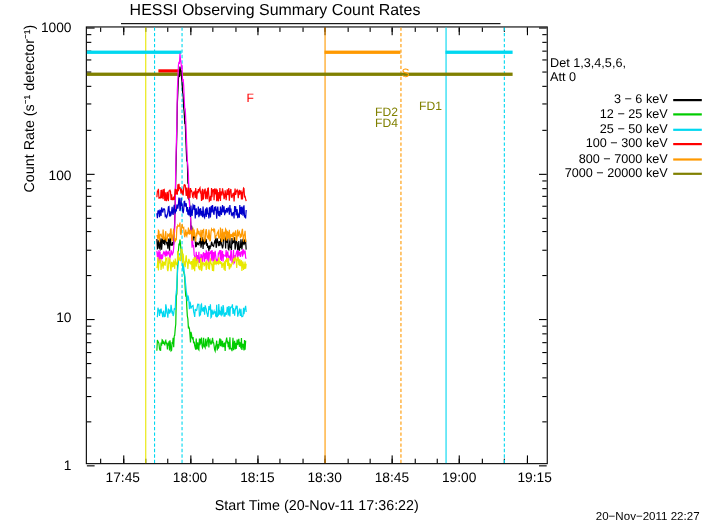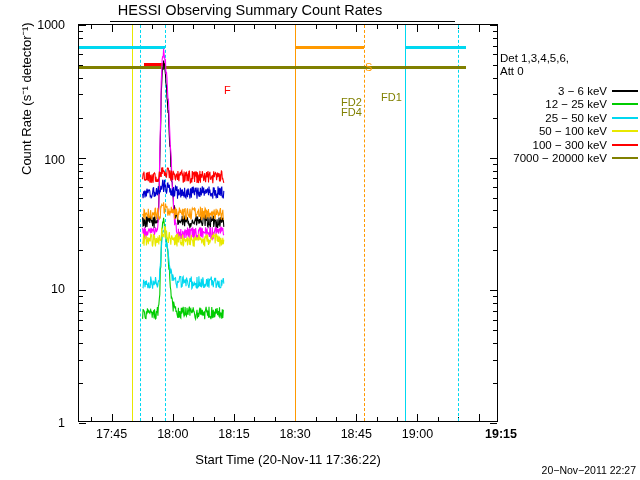--- a/index.html
+++ b/index.html
@@ -129,21 +129,21 @@
         <div class="xtickmark t" style="left: 216.117px;"></div>
         <div class="xtick" style="left: 216.117px;">18:30</div>
         <div class="xtickmark " style="left: 277.282px;"></div>
         <div class="xtickmark t" style="left: 277.282px;"></div>
         <div class="xtick" style="left: 277.282px;">18:45</div>
         <div class="xtickmark " style="left: 338.447px;"></div>
         <div class="xtickmark t" style="left: 338.447px;"></div>
         <div class="xtick" style="left: 338.447px;">19:00</div>
         <div class="xtickmark " style="left: 399.612px;"></div>
         <div class="xtickmark t" style="left: 399.612px;"></div>
-        <div class="xtick" style="left: 422px; font-weight: bold;">19:15</div>
+        <div class="xtick" style="left: 407px;">19:15</div>
         <div class="xminor " style="left: 12.233px;"></div>
         <div class="xminor t" style="left: 12.233px;"></div>
         <div class="xminor " style="left: 32.6214px;"></div>
         <div class="xminor t" style="left: 32.6214px;"></div>
         <div class="xminor " style="left: 53.0097px;"></div>
         <div class="xminor t" style="left: 53.0097px;"></div>
         <div class="xminor " style="left: 73.3981px;"></div>
         <div class="xminor t" style="left: 73.3981px;"></div>
         <div class="xminor " style="left: 93.7864px;"></div>
         <div class="xminor t" style="left: 93.7864px;"></div>
@@ -223,28 +223,28 @@
         </div>
         <div class="row">
           <span class="lbl">12 − 25 keV</span>
           <span class="swatch" style="background: rgb(0, 204, 0);"></span>
         </div>
         <div class="row">
           <span class="lbl">25 − 50 keV</span>
           <span class="swatch" style="background: rgb(0, 216, 240);"></span>
         </div>
         <div class="row">
-          <span class="lbl">50 − 100 keV</span>
-          <span class="swatch" style="background: rgb(232, 232, 0);"></span>
-        </div>
-        <div class="row">
           <span class="lbl">100 − 300 keV</span>
           <span class="swatch" style="background: rgb(255, 0, 0);"></span>
         </div>
         <div class="row">
+          <span class="lbl">800 − 7000 keV</span>
+          <span class="swatch" style="background: rgb(255, 153, 0);"></span>
+        </div>
+        <div class="row">
           <span class="lbl">7000 − 20000 keV</span>
           <span class="swatch" style="background: rgb(128, 128, 0);"></span>
         </div>
       </div>
   </div>
 
   <div class="corner">20−Nov−2011 22:27</div>
 </div>
 
 </body></html>

